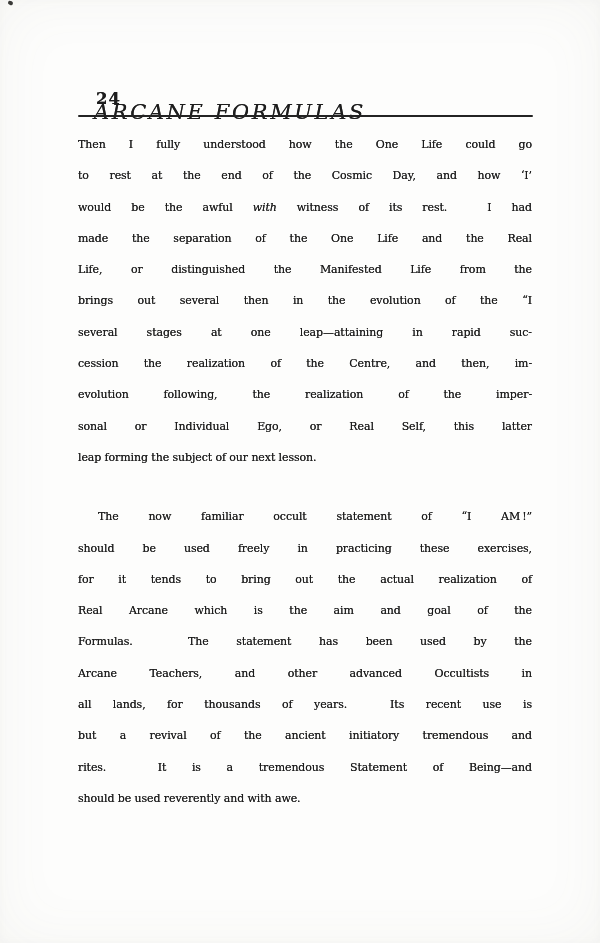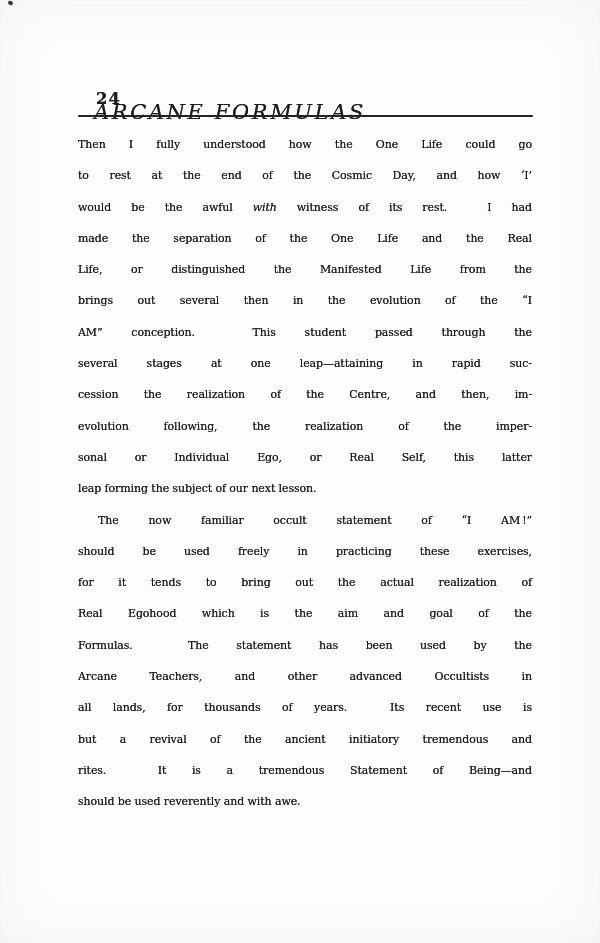--- a/index.html
+++ b/index.html
@@ -72,21 +72,21 @@
     line-height: 31.3px;
     letter-spacing: -0.1px;
     text-shadow: 0 0 0.45px rgba(20,20,20,0.85);
   }
   .line {
     text-align: justify;
     text-align-last: left;
     white-space: normal;
   }
   .line.j { text-align-last: justify; }
-  .line.indent { padding-left: 20px; }
+  .line.indent { padding-left: 20px; margin-top: 28px; }
   .it { font-style: italic; }
 </style>
 </head>
 <body>
 
 <div class="scan-surface"></div>
 <div class="scan-speck"></div>
 
 <header class="page-header">
   <span class="page-number">24</span>
@@ -94,29 +94,28 @@
 </header>
 <div class="header-rule"></div>
 
 <main class="page-body">
     <div class="line j"><span class="">Then I fully understood how the One Life could go</span></div>
     <div class="line j"><span class="">to rest at the end of the Cosmic Day, and how ‘I’</span></div>
     <div class="line j"><span class="">would be the awful </span><span class="it">with</span><span class=""> witness of its rest.&nbsp; I had</span></div>
     <div class="line j"><span class="">made the separation of the One Life and the Real</span></div>
     <div class="line j"><span class="">Life, or distinguished the Manifested Life from the</span></div>
     <div class="line j"><span class="">brings out several then in the evolution of the “I</span></div>
-    <div class="line j"><span class="">AM” conception.&nbsp; This student passed through the</span></div>
     <div class="line j"><span class="">several stages at one leap—attaining in rapid suc-</span></div>
     <div class="line j"><span class="">cession the realization of the Centre, and then, im-</span></div>
     <div class="line j"><span class="">evolution following, the realization of the imper-</span></div>
     <div class="line j"><span class="">sonal or Individual Ego, or Real Self, this latter</span></div>
     <div class="line"><span class="">leap forming the subject of our next lesson.</span></div>
     <div class="line j indent"><span class="">The now familiar occult statement of “I AM !”</span></div>
     <div class="line j"><span class="">should be used freely in practicing these exercises,</span></div>
     <div class="line j"><span class="">for it tends to bring out the actual realization of</span></div>
-    <div class="line j"><span class="">Real Egohood which is the aim and goal of the</span></div>
+    <div class="line j"><span class="">Real Arcane which is the aim and goal of the</span></div>
     <div class="line j"><span class="">Formulas.&nbsp; The statement has been used by the</span></div>
     <div class="line j"><span class="">Arcane Teachers, and other advanced Occultists in</span></div>
     <div class="line j"><span class="">all lands, for thousands of years.&nbsp; Its recent use is</span></div>
     <div class="line j"><span class="">but a revival of the ancient initiatory tremendous and</span></div>
     <div class="line j"><span class="">rites.&nbsp; It is a tremendous Statement of Being—and</span></div>
     <div class="line"><span class="">should be used reverently and with awe.</span></div>
   </main>
 
 </body></html>

